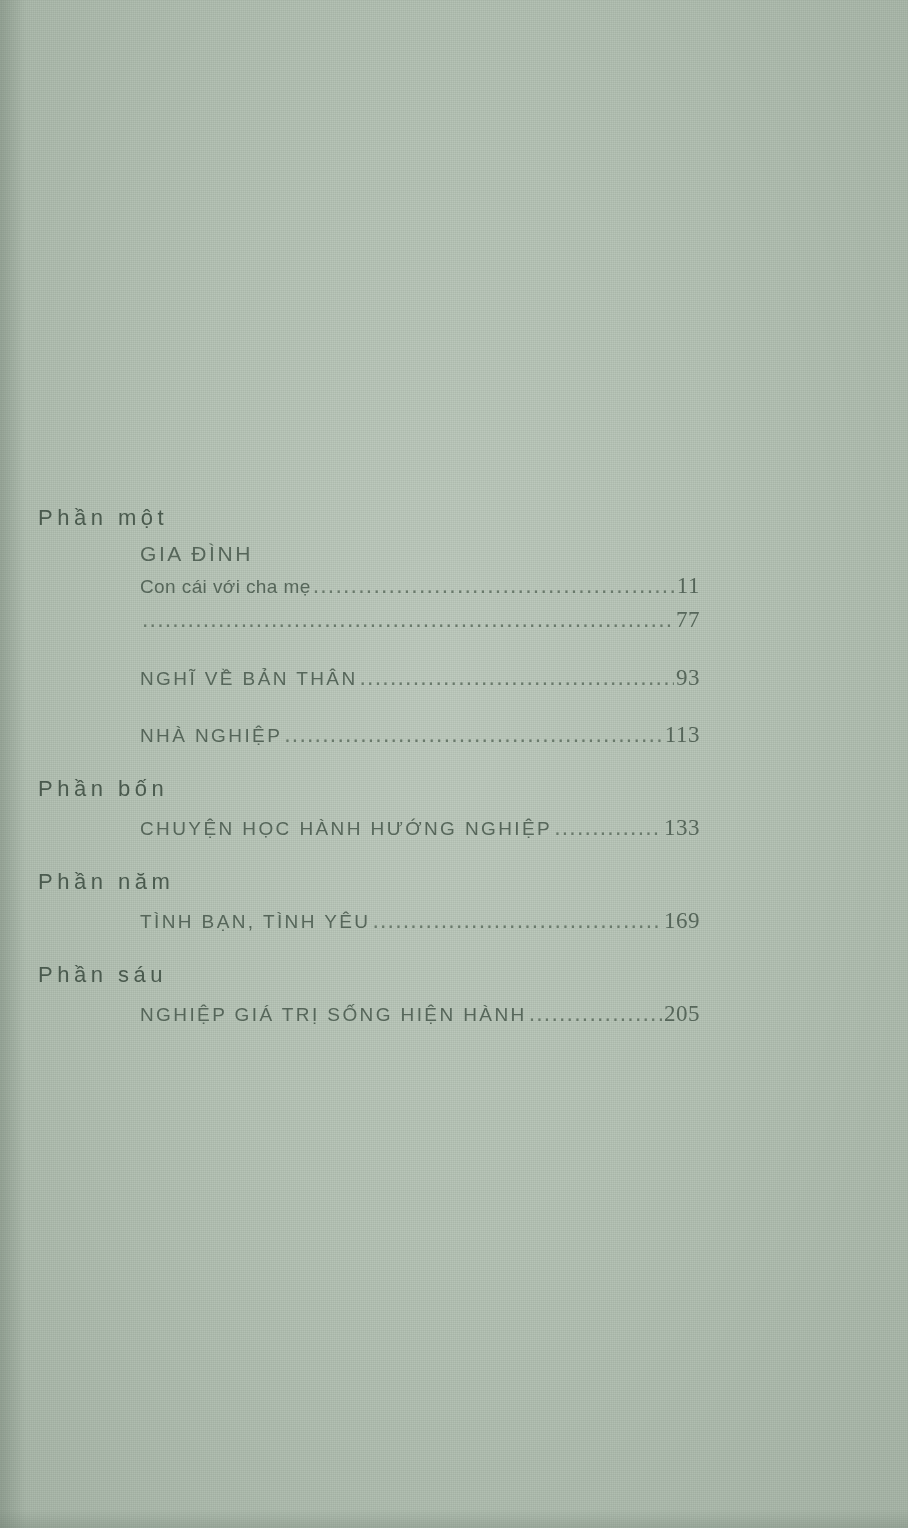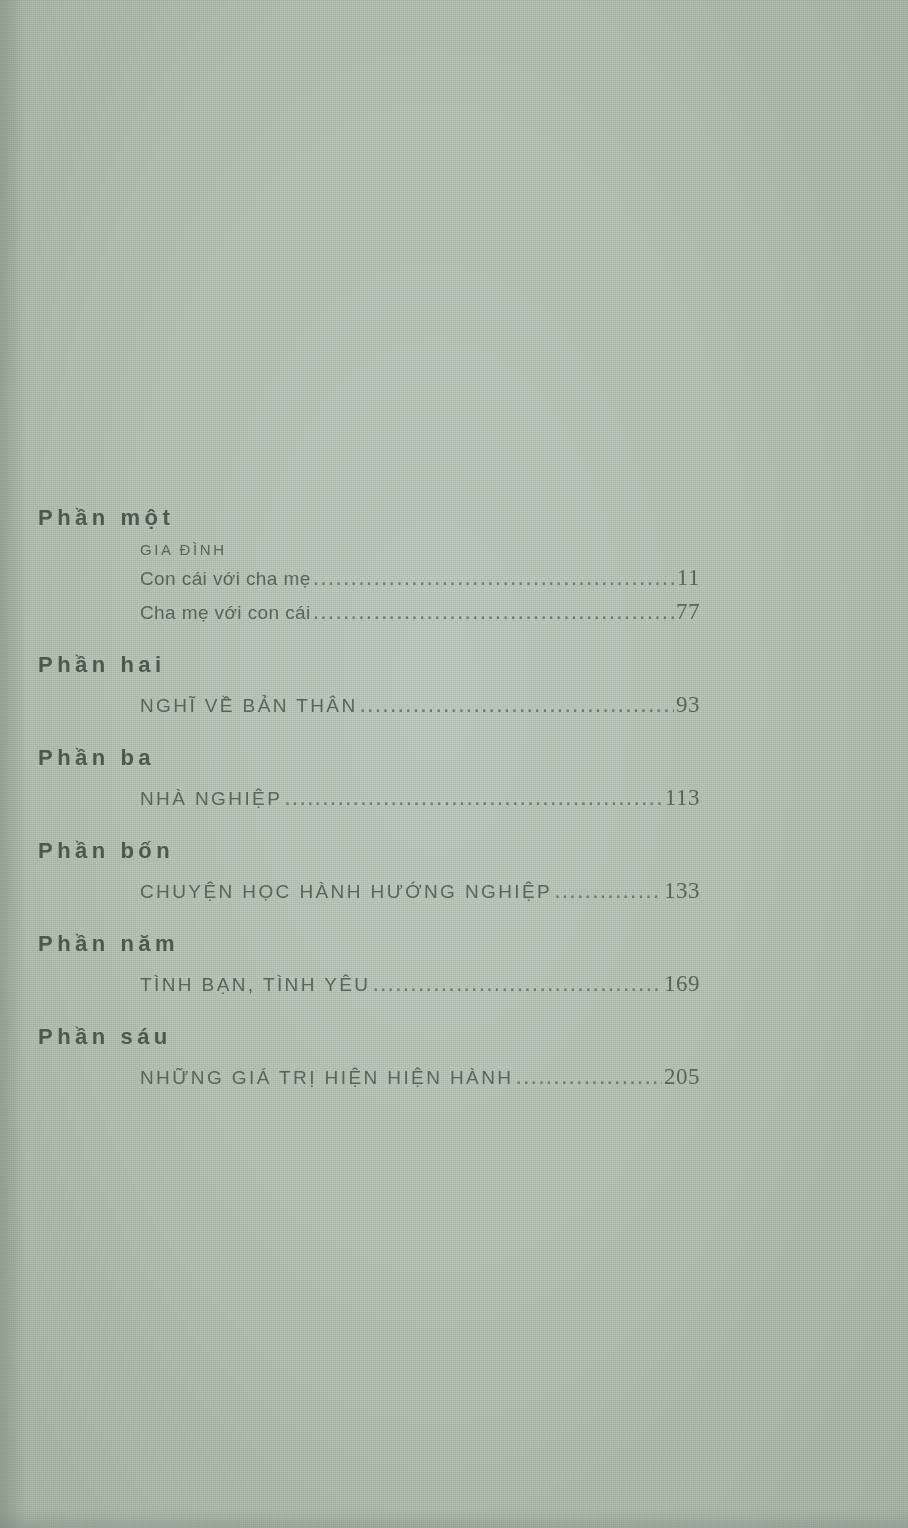--- a/index.html
+++ b/index.html
@@ -54,30 +54,30 @@
     padding: 505px 0 0 0;
     box-sizing: border-box;
   }
 
   .part-block {
     margin-bottom: 24px;
   }
 
   .part-title {
     font-size: 22px;
-    font-weight: bold;
+    font-weight: normal;
     letter-spacing: 4.5px;
     color: #4a5a4e;
     margin-left: 38px;
     margin-bottom: 9px;
     line-height: 1.2;
   }
 
   .section-name {
-    font-size: 15px;
+    font-size: 21px;
     letter-spacing: 2.6px;
     color: #56665a;
     margin-left: 140px;
     line-height: 1.38;
     white-space: nowrap;
   }
 
   .entry {
     display: flex;
     align-items: baseline;
@@ -121,35 +121,32 @@
 <div class="toc" id="toc-root">
     <div class="part-block">
       <div class="part-title">Phần một</div>
       <div class="section-name">GIA ĐÌNH</div>
       <div class="entry">
         <span class="entry-label">Con cái với cha mẹ</span>
         <span class="dots">..........................................................................................</span>
         <span class="page-num">11</span>
       </div>
       <div class="entry">
-        <span class="entry-label">Cha mẹ với con cái</span>
         <span class="dots">..........................................................................................</span>
         <span class="page-num">77</span>
       </div>
     </div>
     <div class="part-block">
-      <div class="part-title">Phần hai</div>
       <div class="entry caps">
         <span class="entry-label">NGHĨ VỀ BẢN THÂN</span>
         <span class="dots">..........................................................................................</span>
         <span class="page-num">93</span>
       </div>
     </div>
     <div class="part-block">
-      <div class="part-title">Phần ba</div>
       <div class="entry caps">
         <span class="entry-label">NHÀ NGHIỆP</span>
         <span class="dots">..........................................................................................</span>
         <span class="page-num">113</span>
       </div>
     </div>
     <div class="part-block">
       <div class="part-title">Phần bốn</div>
       <div class="entry caps">
         <span class="entry-label">CHUYỆN HỌC HÀNH HƯỚNG NGHIỆP</span>
@@ -161,18 +158,18 @@
       <div class="part-title">Phần năm</div>
       <div class="entry caps">
         <span class="entry-label">TÌNH BẠN, TÌNH YÊU</span>
         <span class="dots">..........................................................................................</span>
         <span class="page-num">169</span>
       </div>
     </div>
     <div class="part-block">
       <div class="part-title">Phần sáu</div>
       <div class="entry caps">
-        <span class="entry-label">NHỮNG GIÁ TRỊ HIỆN HIỆN HÀNH</span>
+        <span class="entry-label">NGHIỆP GIÁ TRỊ SỐNG HIỆN HÀNH</span>
         <span class="dots">..........................................................................................</span>
         <span class="page-num">205</span>
       </div>
     </div>
   </div>
 
 </body></html>

